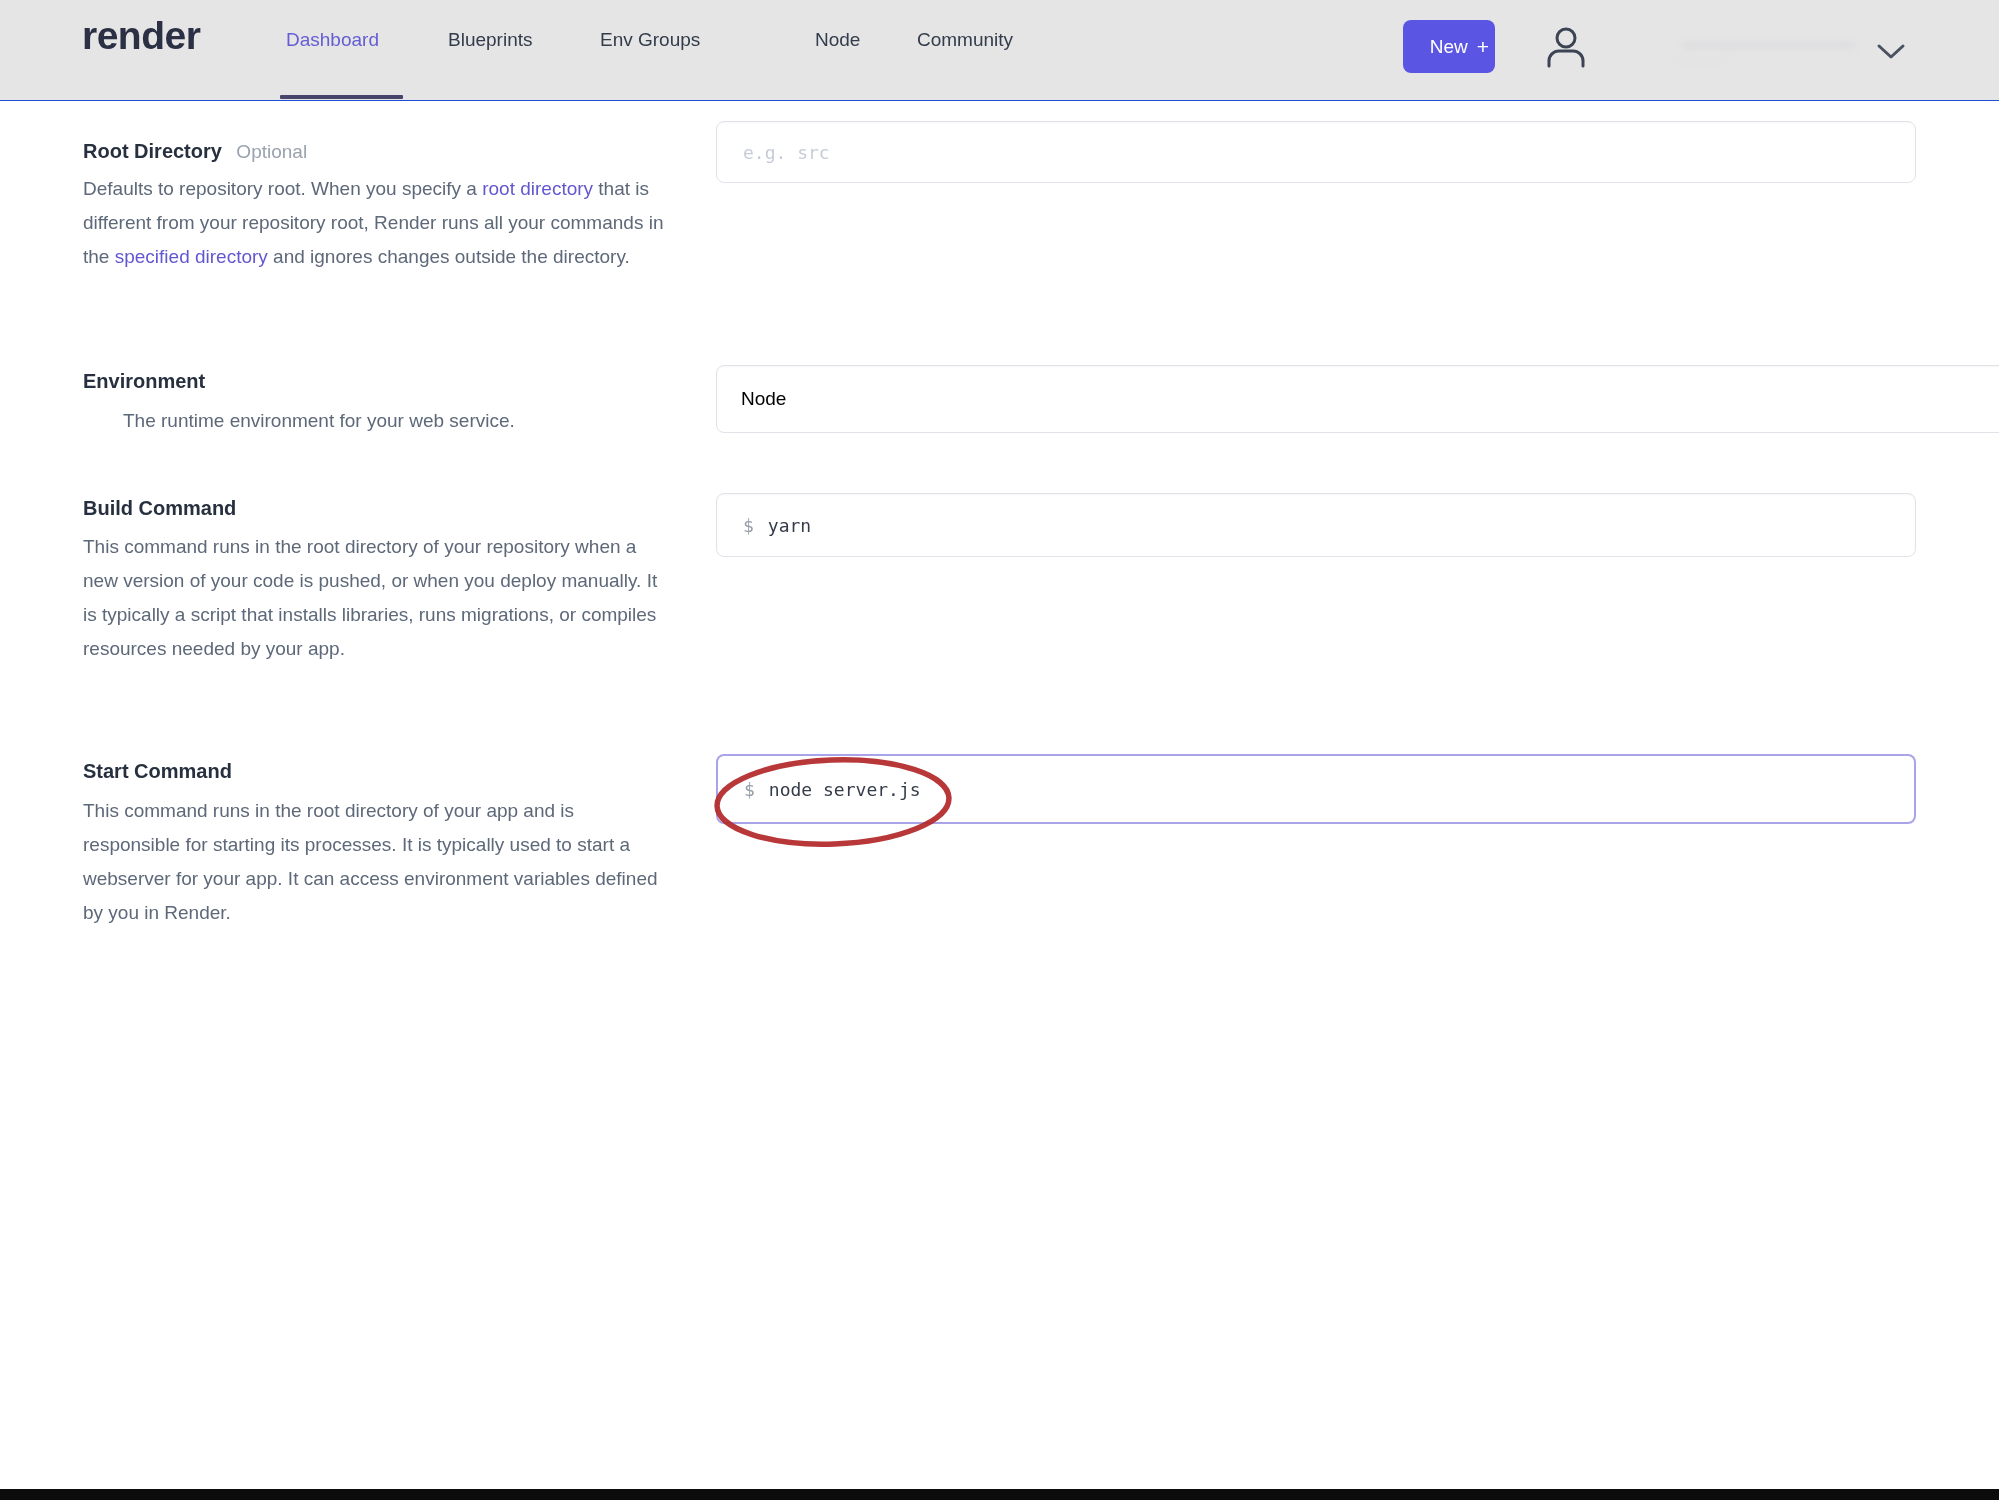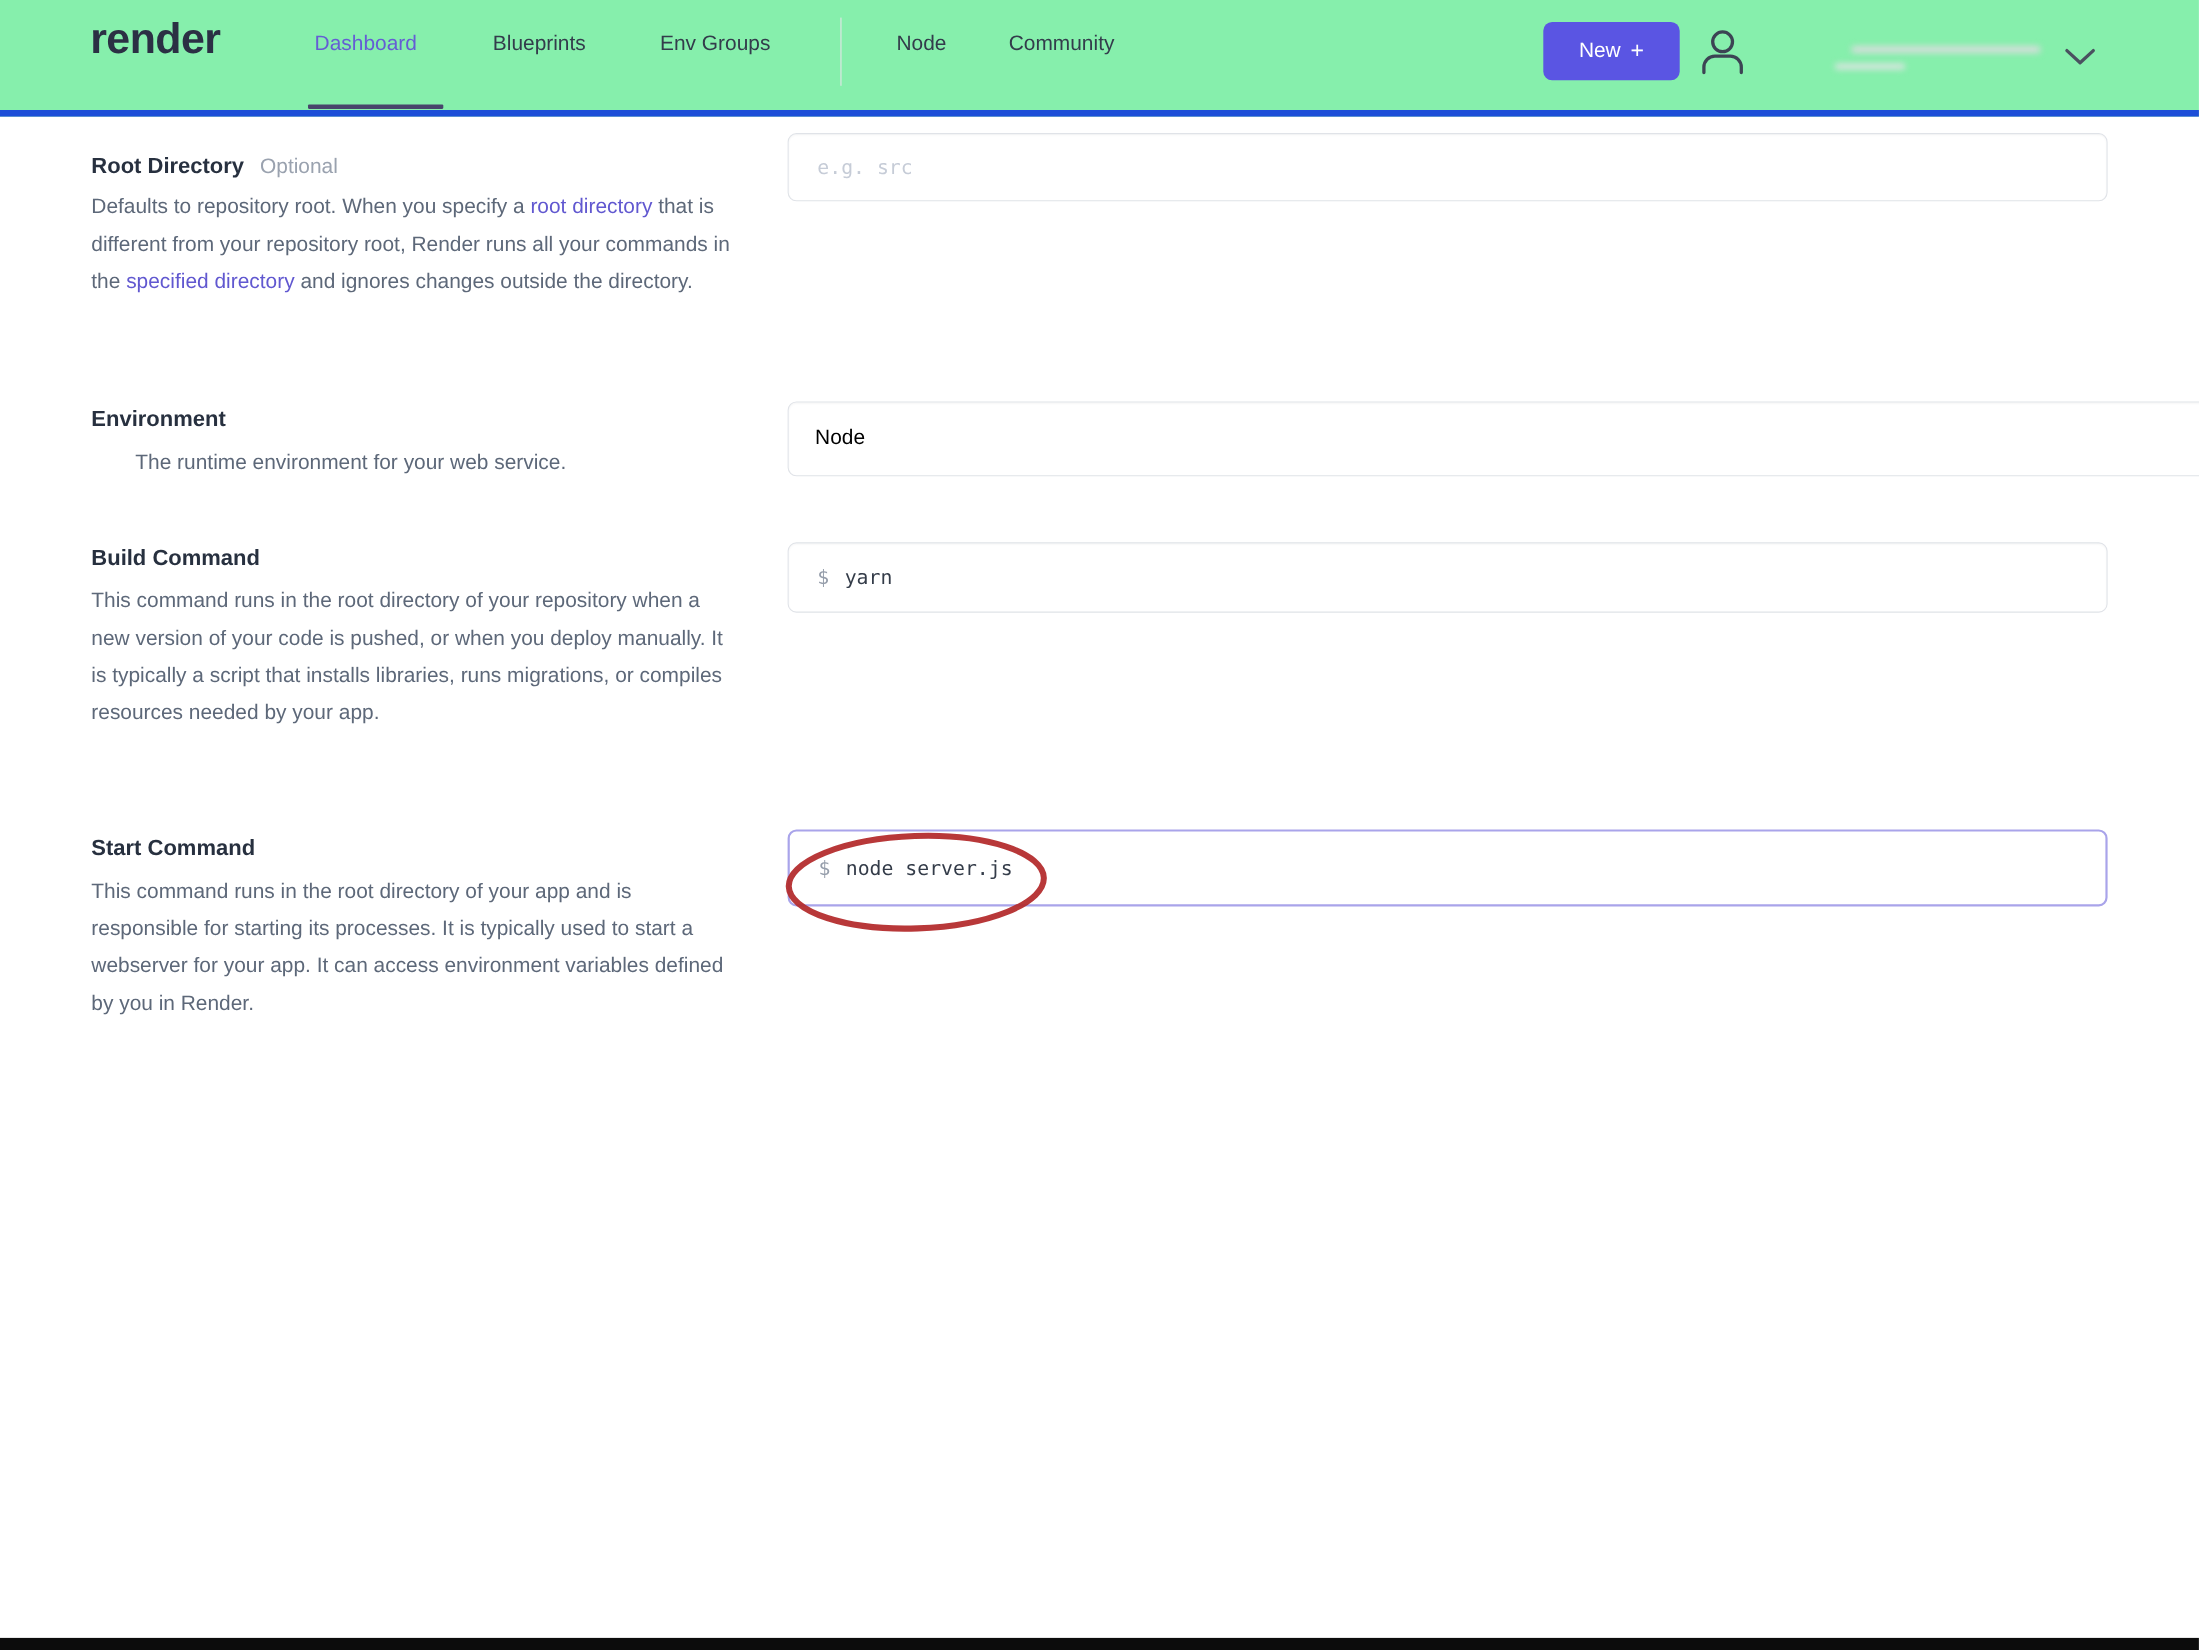--- a/index.html
+++ b/index.html
@@ -2,34 +2,34 @@
 <html><head>
 <meta charset="utf-8">
 <style>
   html,body{margin:0;padding:0;}
   body{
     width:1999px;height:1500px;position:relative;background:#ffffff;
     font-family:"Liberation Sans", sans-serif;overflow:hidden;
     -webkit-font-smoothing:antialiased;
   }
   
-  .header{position:absolute;left:0;top:0;width:1999px;height:100px;background:#86efac;border-bottom:6px solid #1d4ed8;}
+  .header{position:absolute;left:0;top:0;width:1999px;height:100px;background:#e5e5e5;border-bottom:1px solid #1d4ed8;}
   .logo{position:absolute;left:82px;top:14px;font-size:39px;font-weight:700;color:#2b3044;letter-spacing:-0.5px;cursor:pointer;}
   .nav-item{position:absolute;top:29px;font-size:19px;color:#333c4b;cursor:pointer;white-space:nowrap;}
   .nav-item.active{color:#655dd4;}
   .nav-dashboard{left:286px;}
   .nav-blueprints{left:448px;}
   .nav-envgroups{left:600px;}
   .nav-docs{left:815px;}
   .nav-community{left:917px;}
   .nav-divider{position:absolute;left:764px;top:16px;width:1px;height:62px;background:#e3e5e8;}
   .active-underline{position:absolute;left:280px;top:95px;width:123px;height:4px;background:#47456b;border-radius:1px;}
   .new-button{
-    position:absolute;left:1403px;top:20px;width:124px;height:53px;border-radius:8px;
-    background:#5a55e3;color:#fff;font-size:19px;display:flex;align-items:center;justify-content:center;
+    position:absolute;left:1403px;top:20px;width:92px;height:53px;border-radius:8px;
+    background:#5a55e3;color:#fff;font-size:19px;display:flex;align-items:center;justify-content:flex-end;
     gap:9px;cursor:pointer;border:none;font-family:"Liberation Sans",sans-serif;
   }
   .new-button .plus{font-size:21px;font-weight:400;line-height:1;}
   .user-icon-wrap{position:absolute;left:1543px;top:24px;width:46px;height:48px;cursor:pointer;}
   .redact-1{position:absolute;left:1683px;top:42px;width:172px;height:6px;background:#dcdcdf;filter:blur(3px);border-radius:3px;}
   .redact-2{position:absolute;left:1668px;top:58px;width:64px;height:5px;background:#e3e3e6;filter:blur(3px);border-radius:3px;}
   .header-chevron{position:absolute;left:1873px;top:40px;width:36px;height:24px;cursor:pointer;}
   
   .field-label-row{position:absolute;left:83px;width:590px;}
   .field-label{font-size:20px;font-weight:700;color:#27303f;display:inline;}

